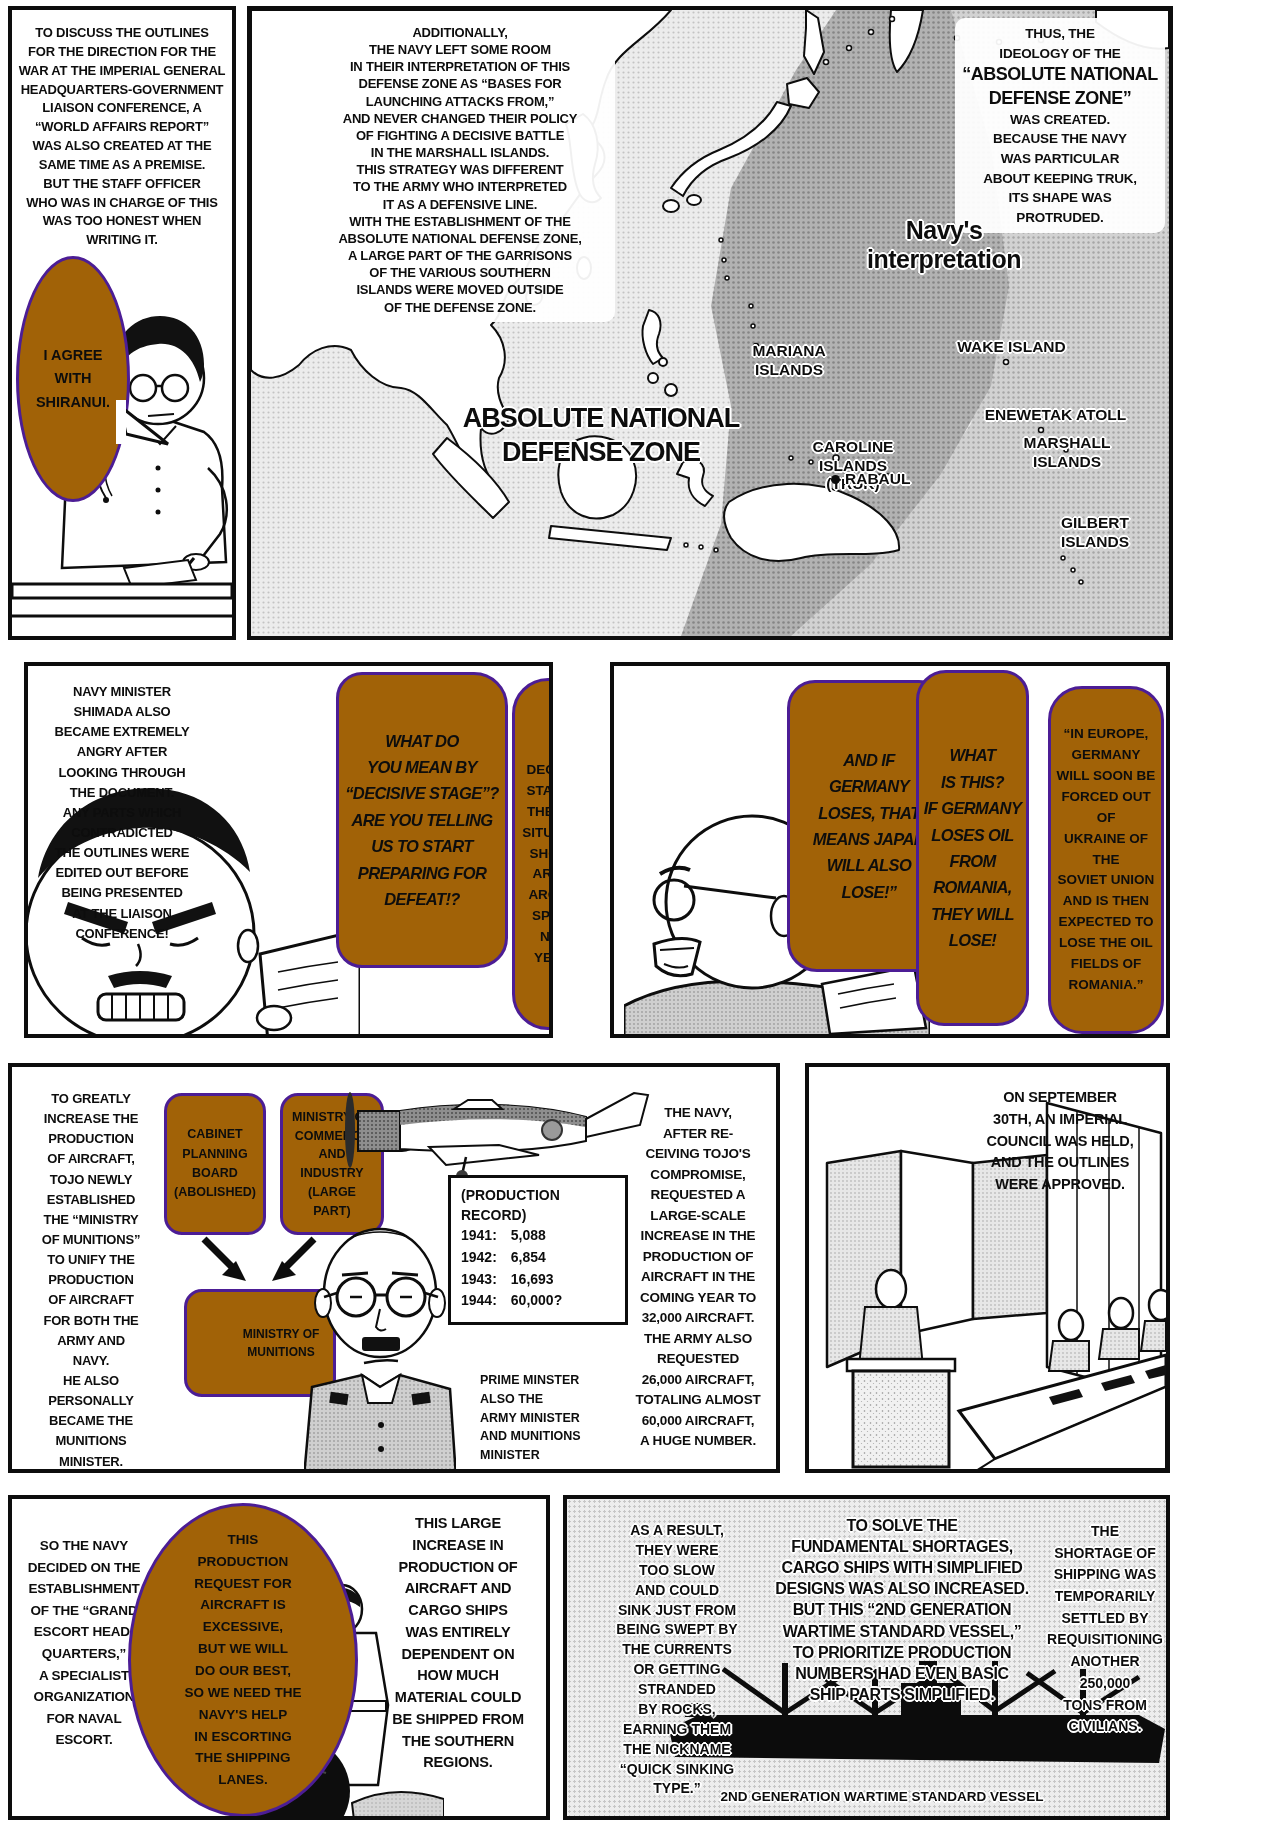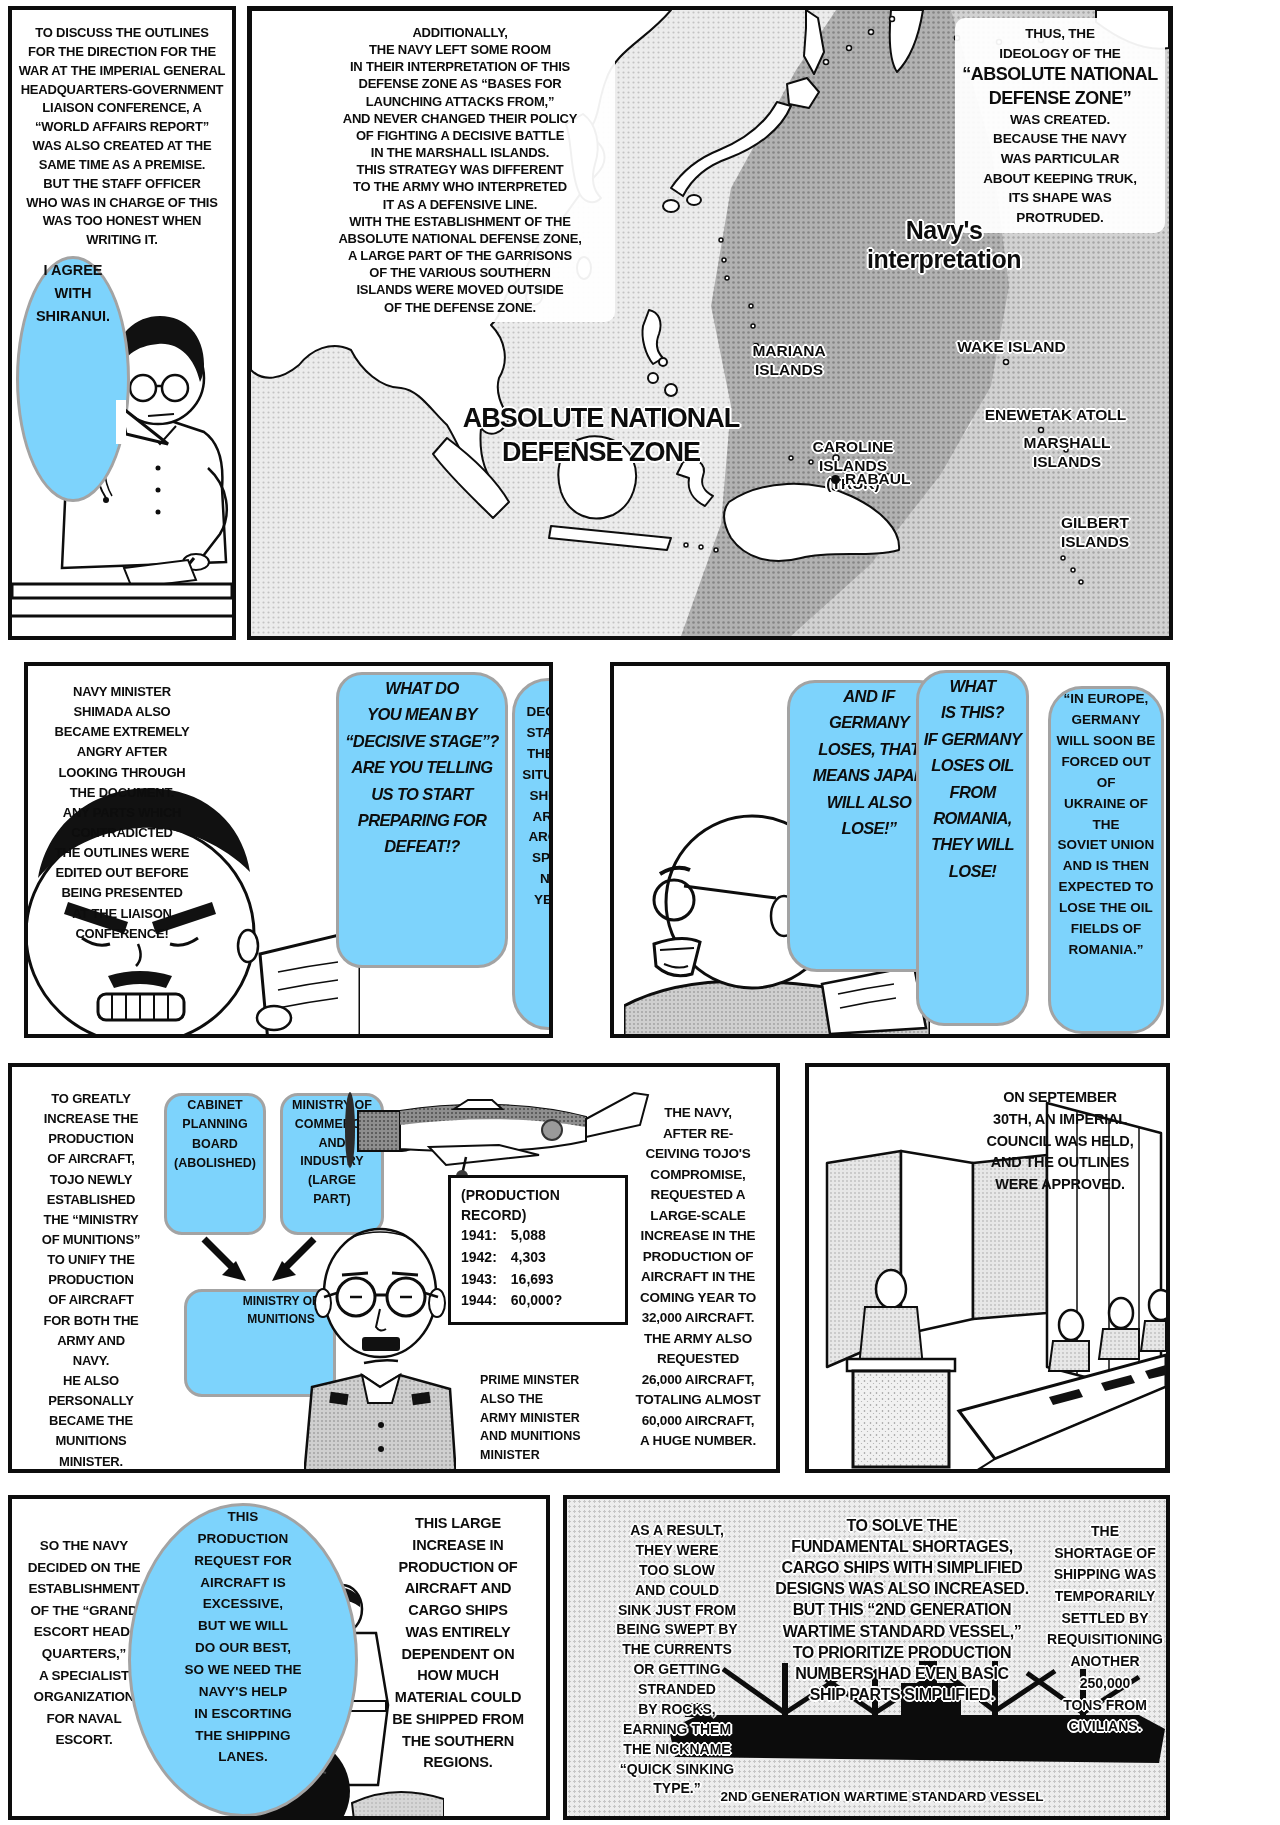--- a/index.html
+++ b/index.html
@@ -4,21 +4,21 @@
 <style>
   html,body{margin:0;padding:0;background:#fff;}
   #page{position:relative;width:1280px;height:1825px;background:#ffffff;
         font-family:"Liberation Sans",sans-serif;color:#0d0d0d;overflow:hidden;}
   .abs{position:absolute;}
   .panel{position:absolute;background:#fff;border:4px solid #0d0d0d;box-sizing:border-box;overflow:hidden;}
   .t{white-space:pre-line;font-weight:bold;color:#0d0d0d;text-align:center;}
   .narr{font-size:13px;line-height:1.45;letter-spacing:-0.2px;}
   .narr-lg{font-size:14.5px;line-height:1.5;letter-spacing:-0.2px;}
   .shout{font-size:16.5px;font-style:italic;line-height:1.6;letter-spacing:-0.6px;}
-  .bubble{background:#7dd3fc;border:3px solid #a3a3a3;display:flex;justify-content:center;box-sizing:border-box;}
+  .bubble{background:#a16207;border:3px solid #4c1d95;display:flex;align-items:center;justify-content:center;box-sizing:border-box;}
   .ell{border-radius:50%;}
   .rr-sm{border-radius:18px;}
   .outl{text-shadow:-2px 0 #fff,2px 0 #fff,0 -2px #fff,0 2px #fff,-1px -1px #fff,1px 1px #fff,1px -1px #fff,-1px 1px #fff;}
   .isl{font-size:15.5px;line-height:1.2;}
   .map-big{font-size:27px;line-height:1.25;letter-spacing:-1px;}
   .map-navy{font-size:25px;line-height:1.15;letter-spacing:-0.5px;}
   .whitebox{background:rgba(255,255,255,0.94);border-radius:10px;padding:6px 4px;}
   .halftone{background-color:#ededed;background-image:radial-gradient(#c6c6c6 1px, rgba(0,0,0,0) 1.3px);background-size:5px 5px;}
   .prod-row{display:flex;gap:14px;justify-content:flex-start;font-weight:bold;font-size:14px;line-height:1.55;}
   svg{display:block;}
@@ -377,21 +377,21 @@
     </svg>
     <div class="abs" style="left:436px;top:108px;width:180px;height:150px;background:#fff;border:3px solid #0d0d0d;box-sizing:border-box;padding:8px 10px;">
       <div class="t" style="text-align:left;font-size:14px;line-height:1.4;">(PRODUCTION
 RECORD)</div>
       <div class="prod-row">
           <span>1941:</span>
           <span>5,088</span>
         </div>
       <div class="prod-row">
           <span>1942:</span>
-          <span>4,303</span>
+          <span>6,854</span>
         </div>
       <div class="prod-row">
           <span>1943:</span>
           <span>16,693</span>
         </div>
       <div class="prod-row">
           <span>1944:</span>
           <span>60,000?</span>
         </div>
     </div>

